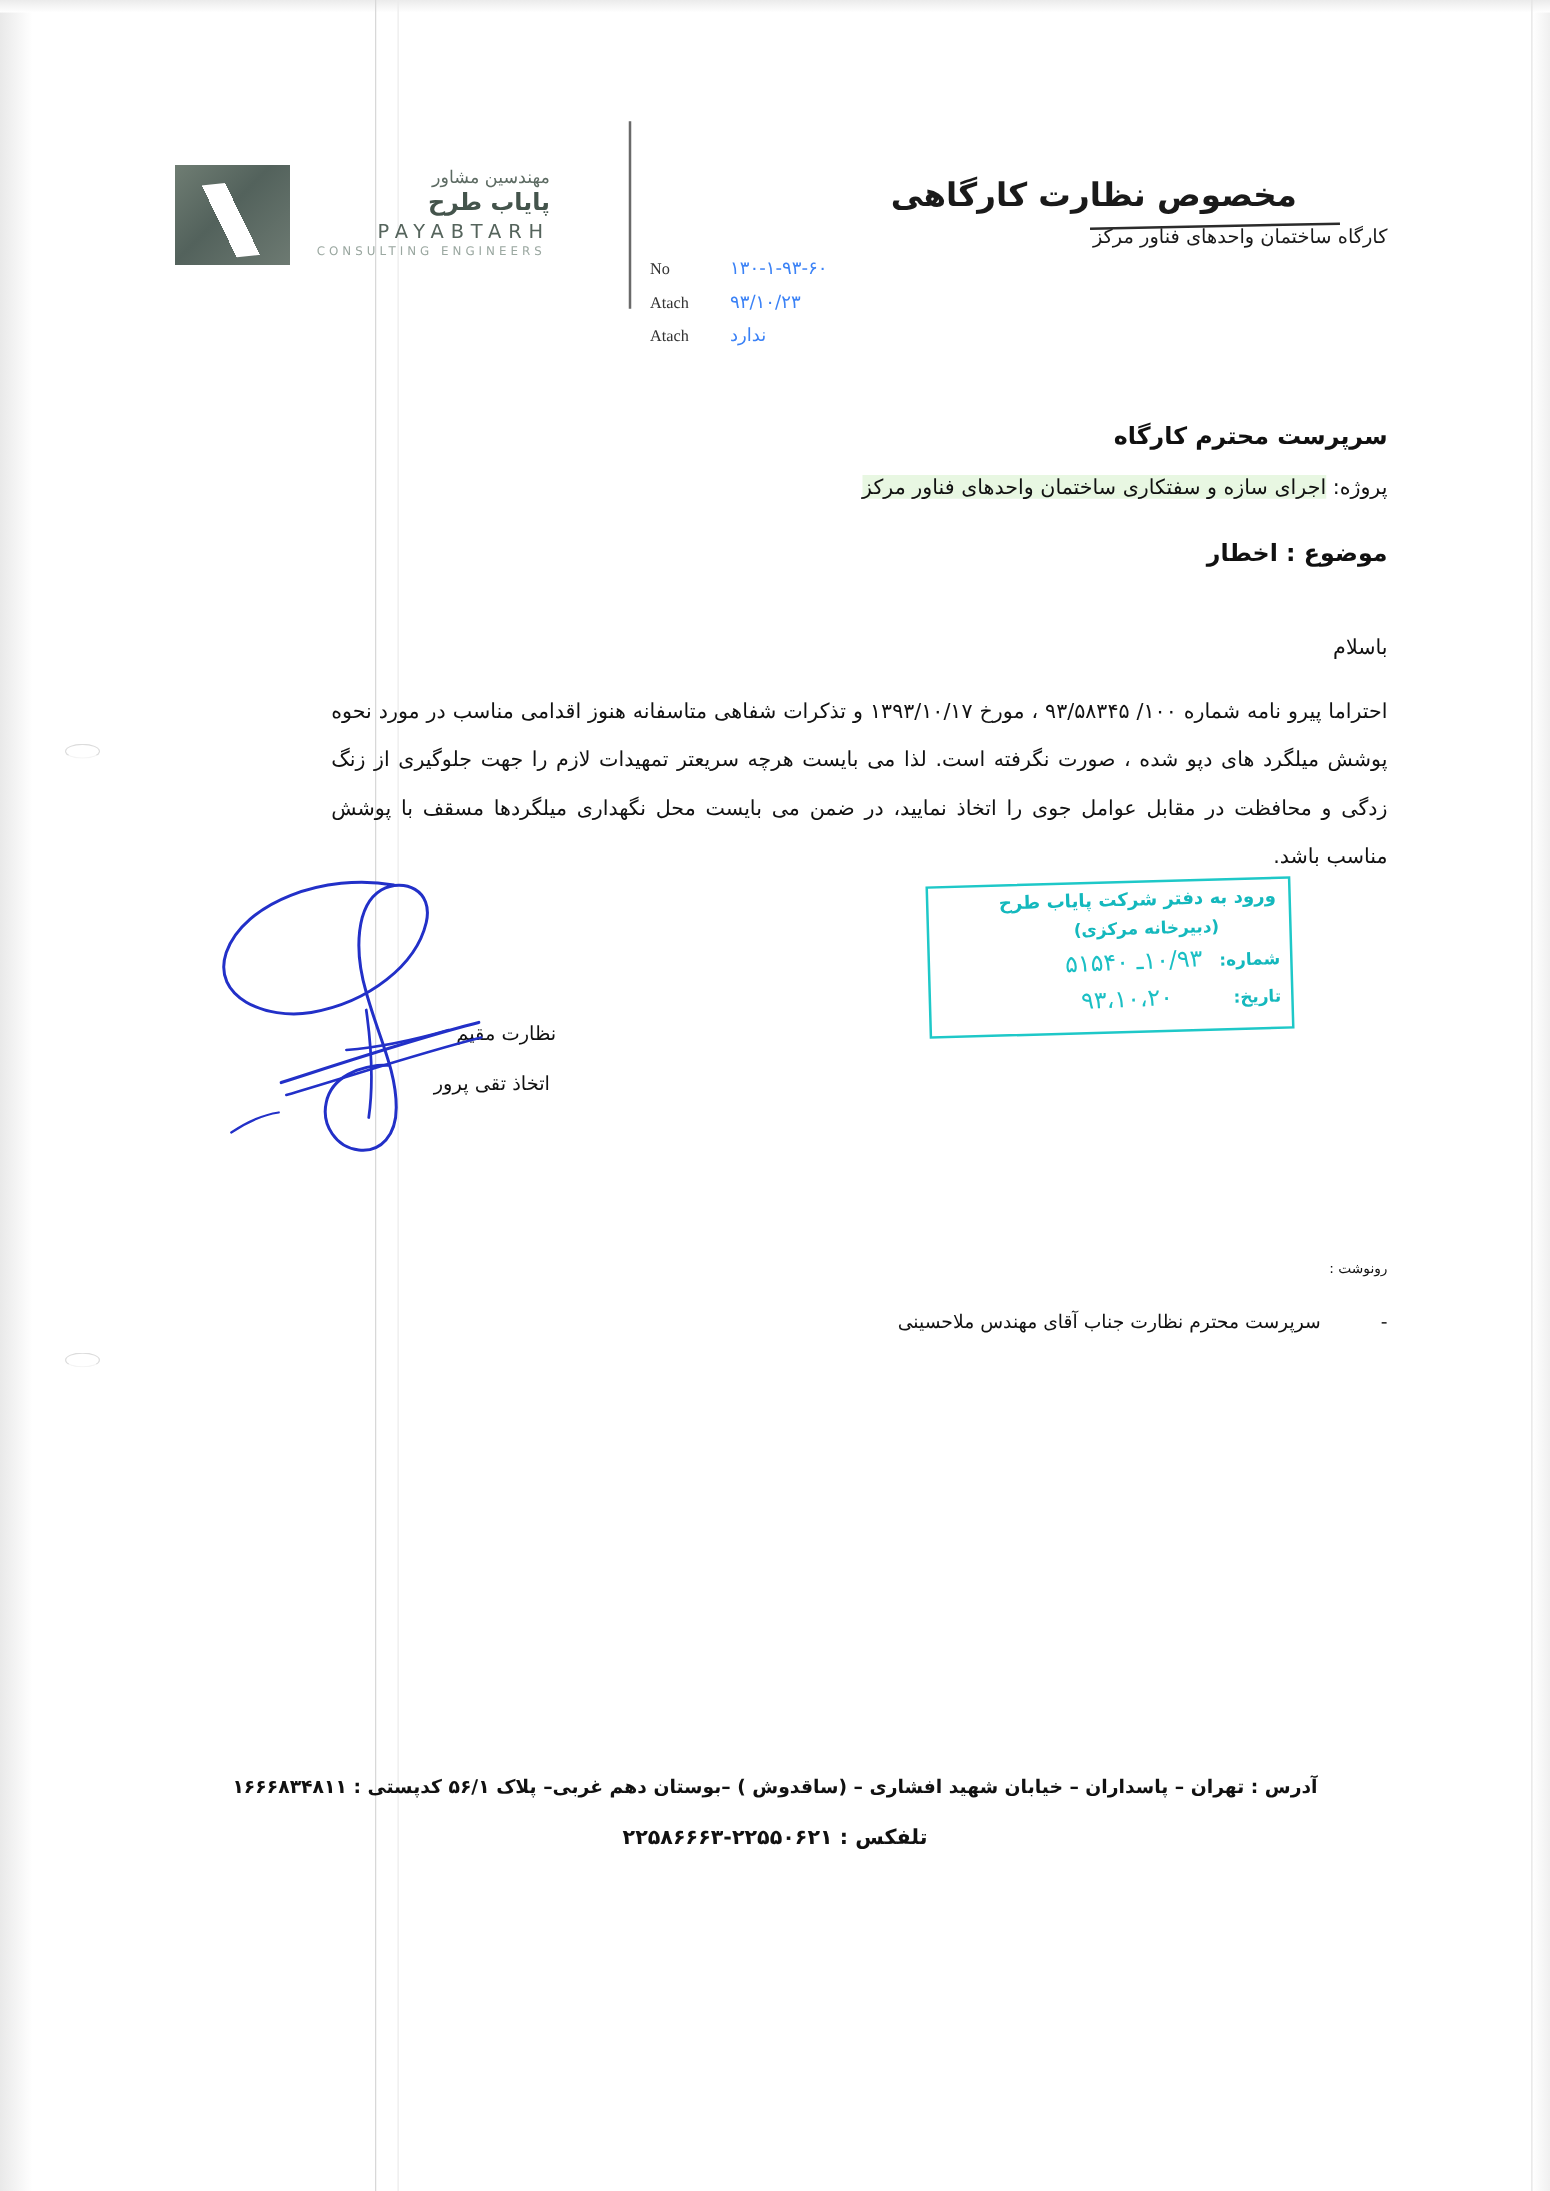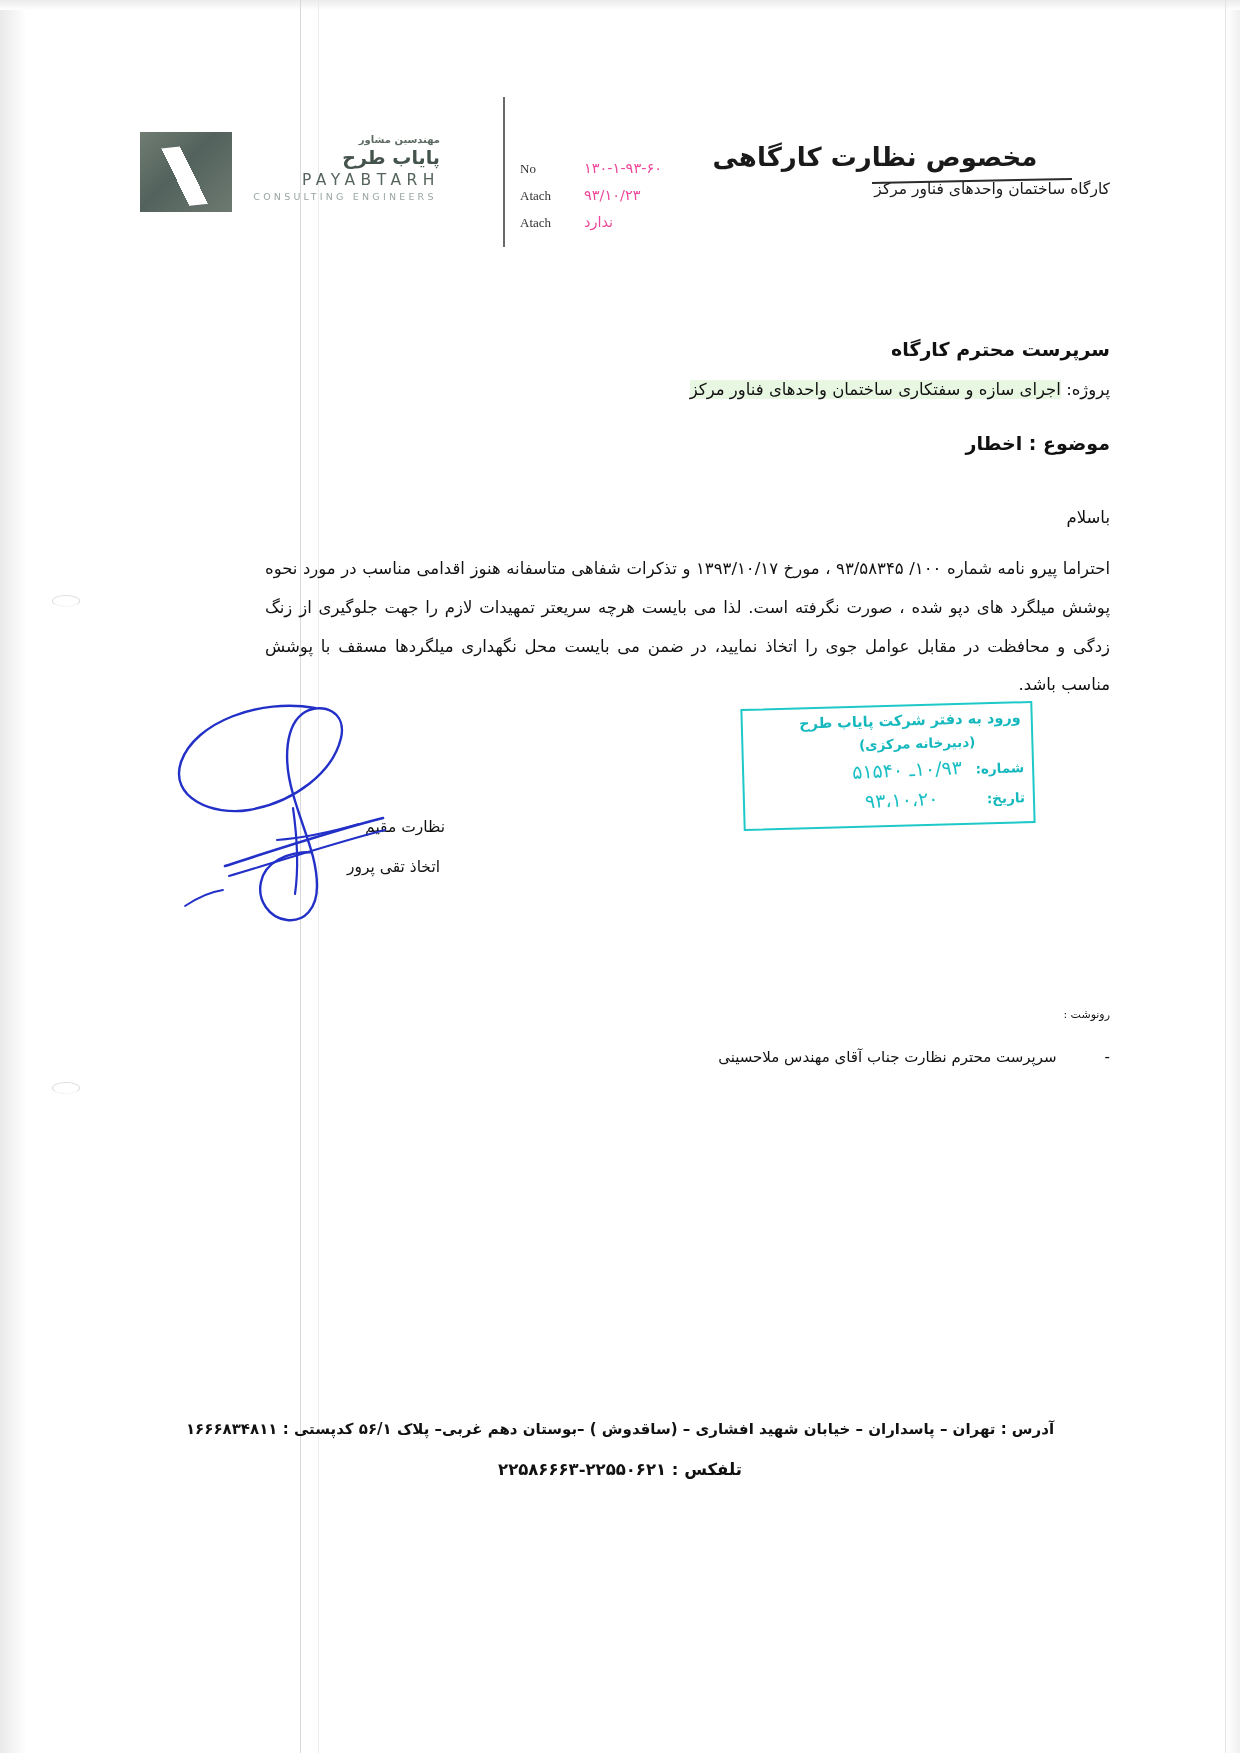--- a/index.html
+++ b/index.html
@@ -87,25 +87,24 @@
   }
   .logo-text {
     position: absolute;
     right: 0;
     top: 4px;
     text-align: right;
     direction: rtl;
     width: 190px;
   }
   .logo-sub-fa {
-    font-size: 10px;
+    font-size: 14px;
     color: #5d6b63;
     letter-spacing: .5px;
     margin-bottom: 1px;
-    font-weight: bold;
   }
   .logo-name-fa {
     font-size: 19px;
     font-weight: bold;
     color: #44544c;
     letter-spacing: 1px;
   }
   .logo-name-en {
     font-size: 15.5px;
     color: #55645c;
@@ -145,23 +144,24 @@
     height: 27px;
   }
   .meta-label {
     width: 64px;
     font-size: 13px;
     color: #333;
     font-family: "Liberation Serif", serif;
   }
   .meta-value {
     font-size: 14.5px;
-    color: #ec4899;
+    color: #3b82f6;
     font-family: "DejaVu Sans", sans-serif;
     direction: rtl;
+    margin-top: 47px;
   }
 
   .title-right {
     position: absolute;
     right: 130px;
     top: 142px;
     text-align: right;
     direction: rtl;
     width: 470px;
   }

